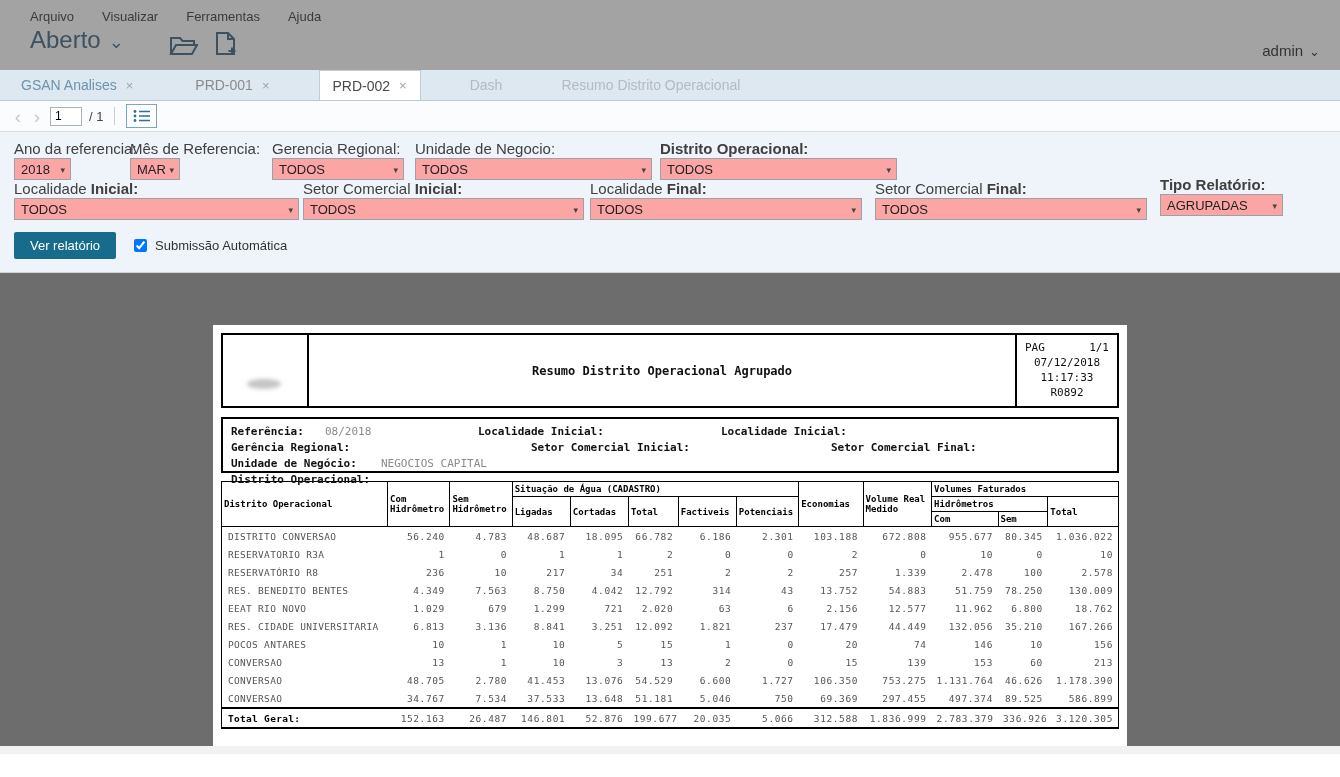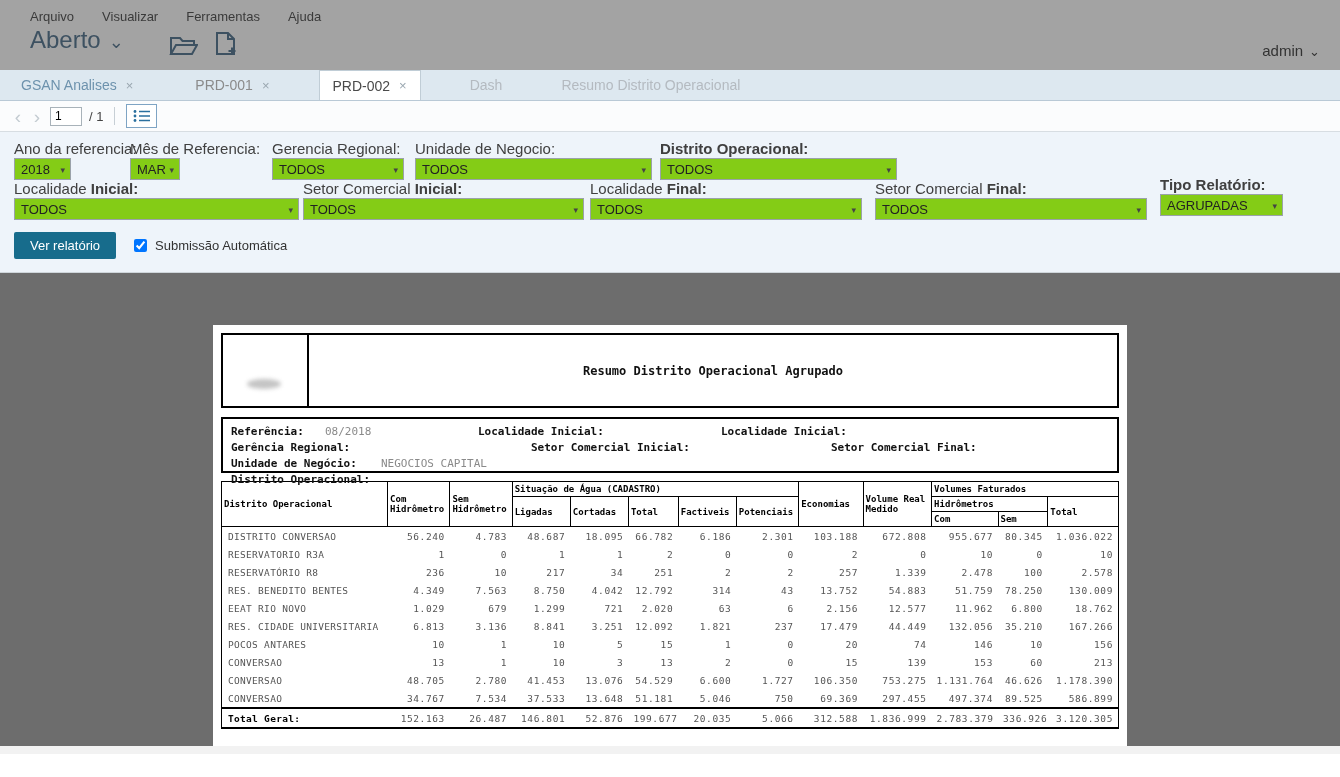--- a/index.html
+++ b/index.html
@@ -38,21 +38,21 @@
   .page-input { width:32px; height:19px; border:1px solid #a8b2b9; font-size:12px; padding:1px 4px; font-family:"Liberation Sans",sans-serif; }
   .page-total { font-size:13px; color:#444; }
   .tb-sep { width:1px; height:18px; background:#c7cfd5; margin:0 4px; }
   .list-btn { width:31px; height:24px; border:1px solid #7ea4c4; background:#fff; display:flex; align-items:center; justify-content:center; cursor:pointer; }
 
   
   .filter-panel { position:relative; height:141px; background:#eef4fa; border-bottom:1px solid #cfd6db; }
   .ffield { position:absolute; }
   .flabel { font-size:15px; color:#404040; height:17px; white-space:nowrap; }
   .fbold { font-weight:bold; }
-  .fselect { margin-top:1px; height:22px; background:#84cc16; border:1px solid #9aa2a9; font-size:13px; color:#222;
+  .fselect { margin-top:1px; height:22px; background:#fca5a5; border:1px solid #9aa2a9; font-size:13px; color:#222;
              display:flex; align-items:center; padding:0 18px 0 6px; position:relative; cursor:pointer; white-space:nowrap; }
   .fselect .arrow { position:absolute; right:5px; top:6px; font-size:9px; color:#444; }
   .btn-run { position:absolute; left:14px; top:100px; height:27px; padding:0 16px; background:#176c8c; color:#fff;
              font-size:13px; border:none; border-radius:2px; cursor:pointer; font-family:"Liberation Sans",sans-serif; }
   .auto-box { position:absolute; left:130px; top:104px; display:flex; align-items:center; gap:5px; font-size:13px; color:#333; }
 
   
   .report-area { position:relative; height:481px; background:#6d6d6d; overflow:hidden; }
   .hscroll { position:absolute; bottom:0; left:0; right:0; height:8px; background:#f2f2f2; }
   .page { width:914px; height:620px; margin:52px auto 0; background:#fff; padding:8px;
@@ -231,20 +231,29 @@
 </div>
 
 <div class="report-area">
   <div class="page">
 
     <div class="rpt-header-box">
       <div class="logo-cell">
           <div class="logo-blob"></div>
         </div>
       <div class="title-cell">Resumo Distrito Operacional Agrupado</div>
+      <div class="meta-cell">
+        <div class="meta-line1">
+          <span>PAG</span>
+          <span>1/1</span>
+        </div>
+        <div class="meta-center">07/12/2018</div>
+        <div class="meta-center">11:17:33</div>
+        <div class="meta-center">R0892</div>
+      </div>
     </div>
 
     <div class="rpt-info-box">
       <span class="ilbl" style="left:8px;top:6px">Referência:</span>
       <span class="ival" style="left:102px;top:6px">08/2018</span>
       <span class="ilbl" style="left:255px;top:6px">Localidade Inicial:</span>
       <span class="ilbl" style="left:498px;top:6px">Localidade Inicial:</span>
       <span class="ilbl" style="left:8px;top:22px">Gerência Regional:</span>
       <span class="ival" style="left:158px;top:38px">NEGOCIOS CAPITAL</span>
       <span class="ilbl" style="left:308px;top:22px">Setor Comercial Inicial:</span>

